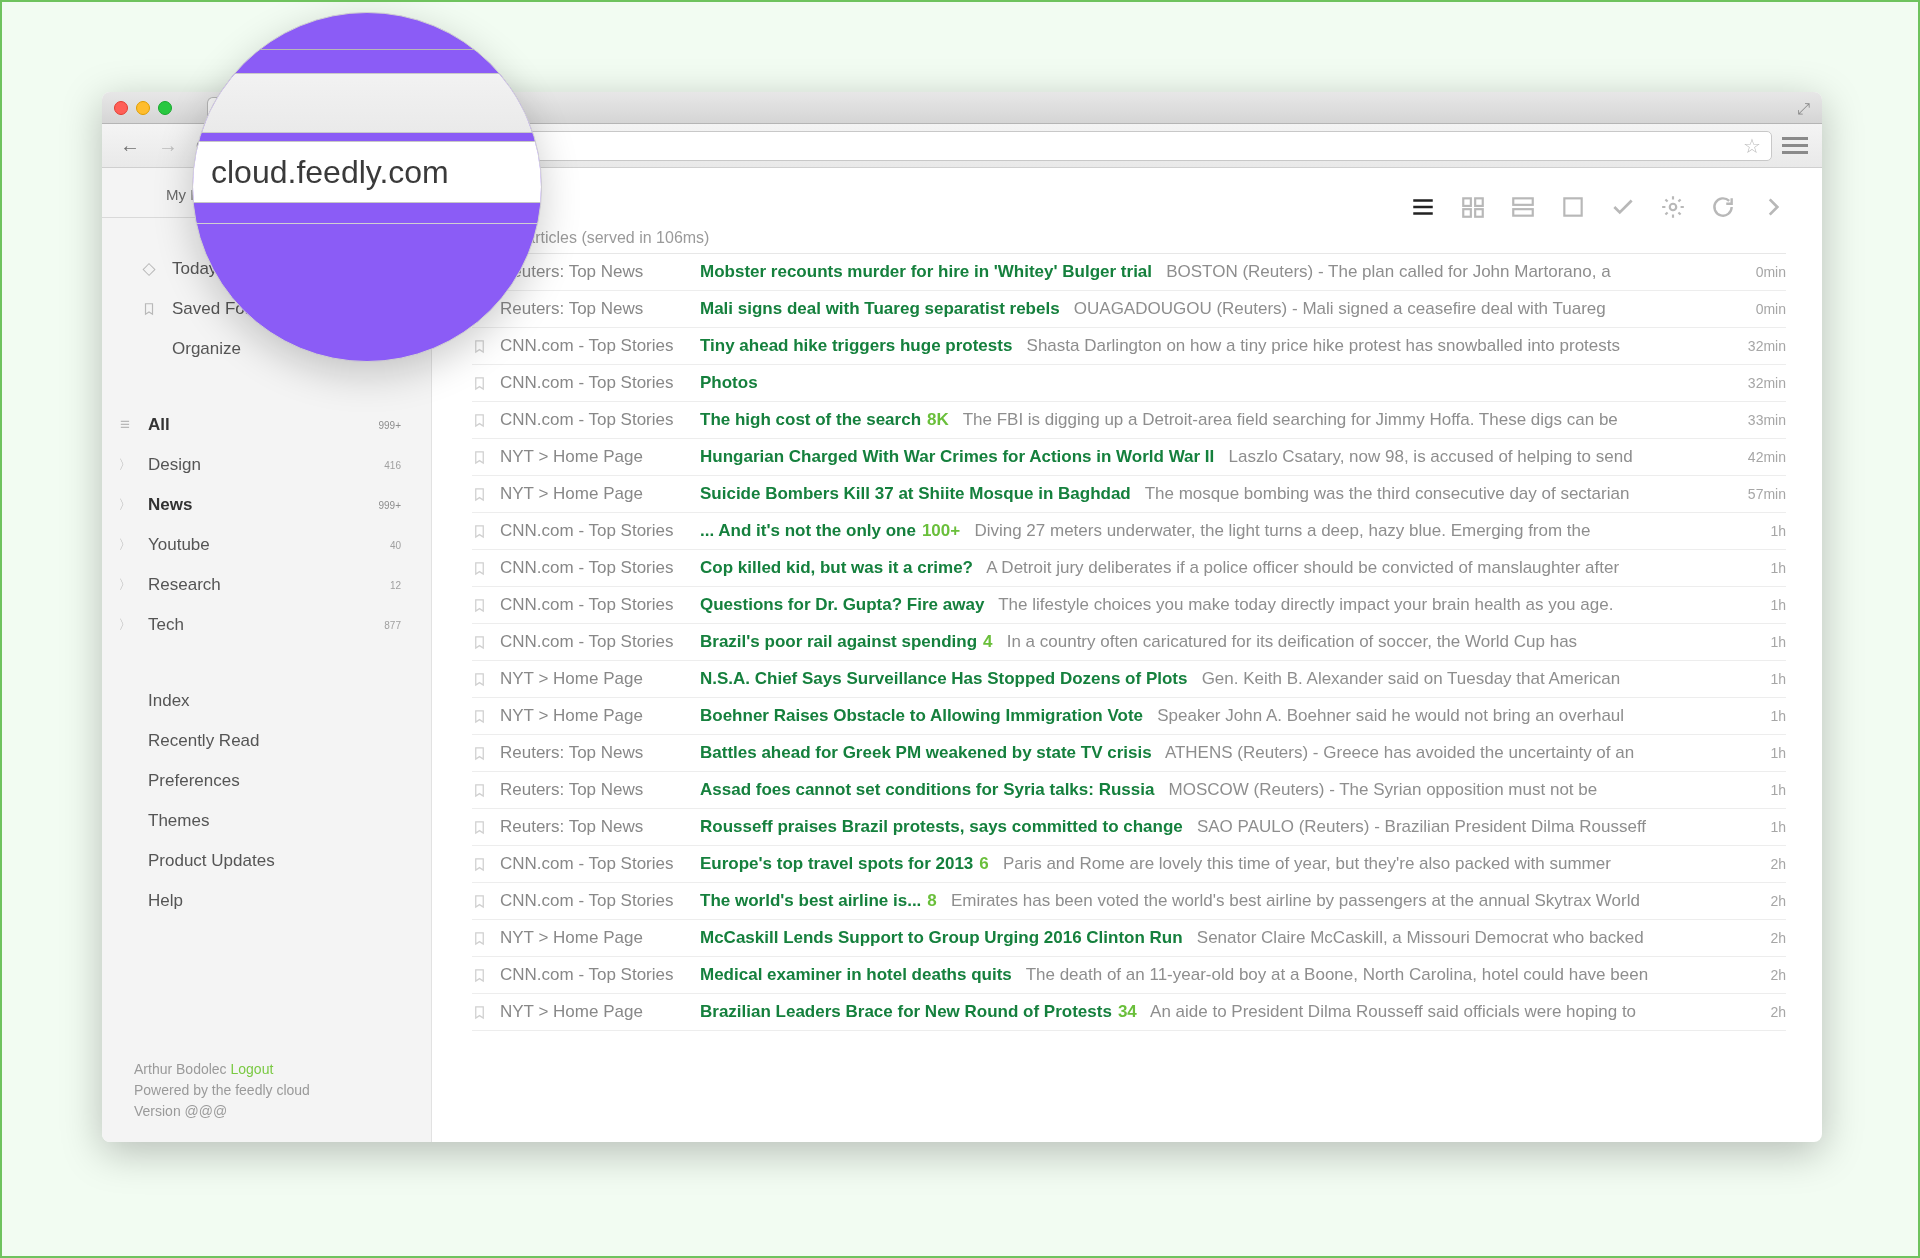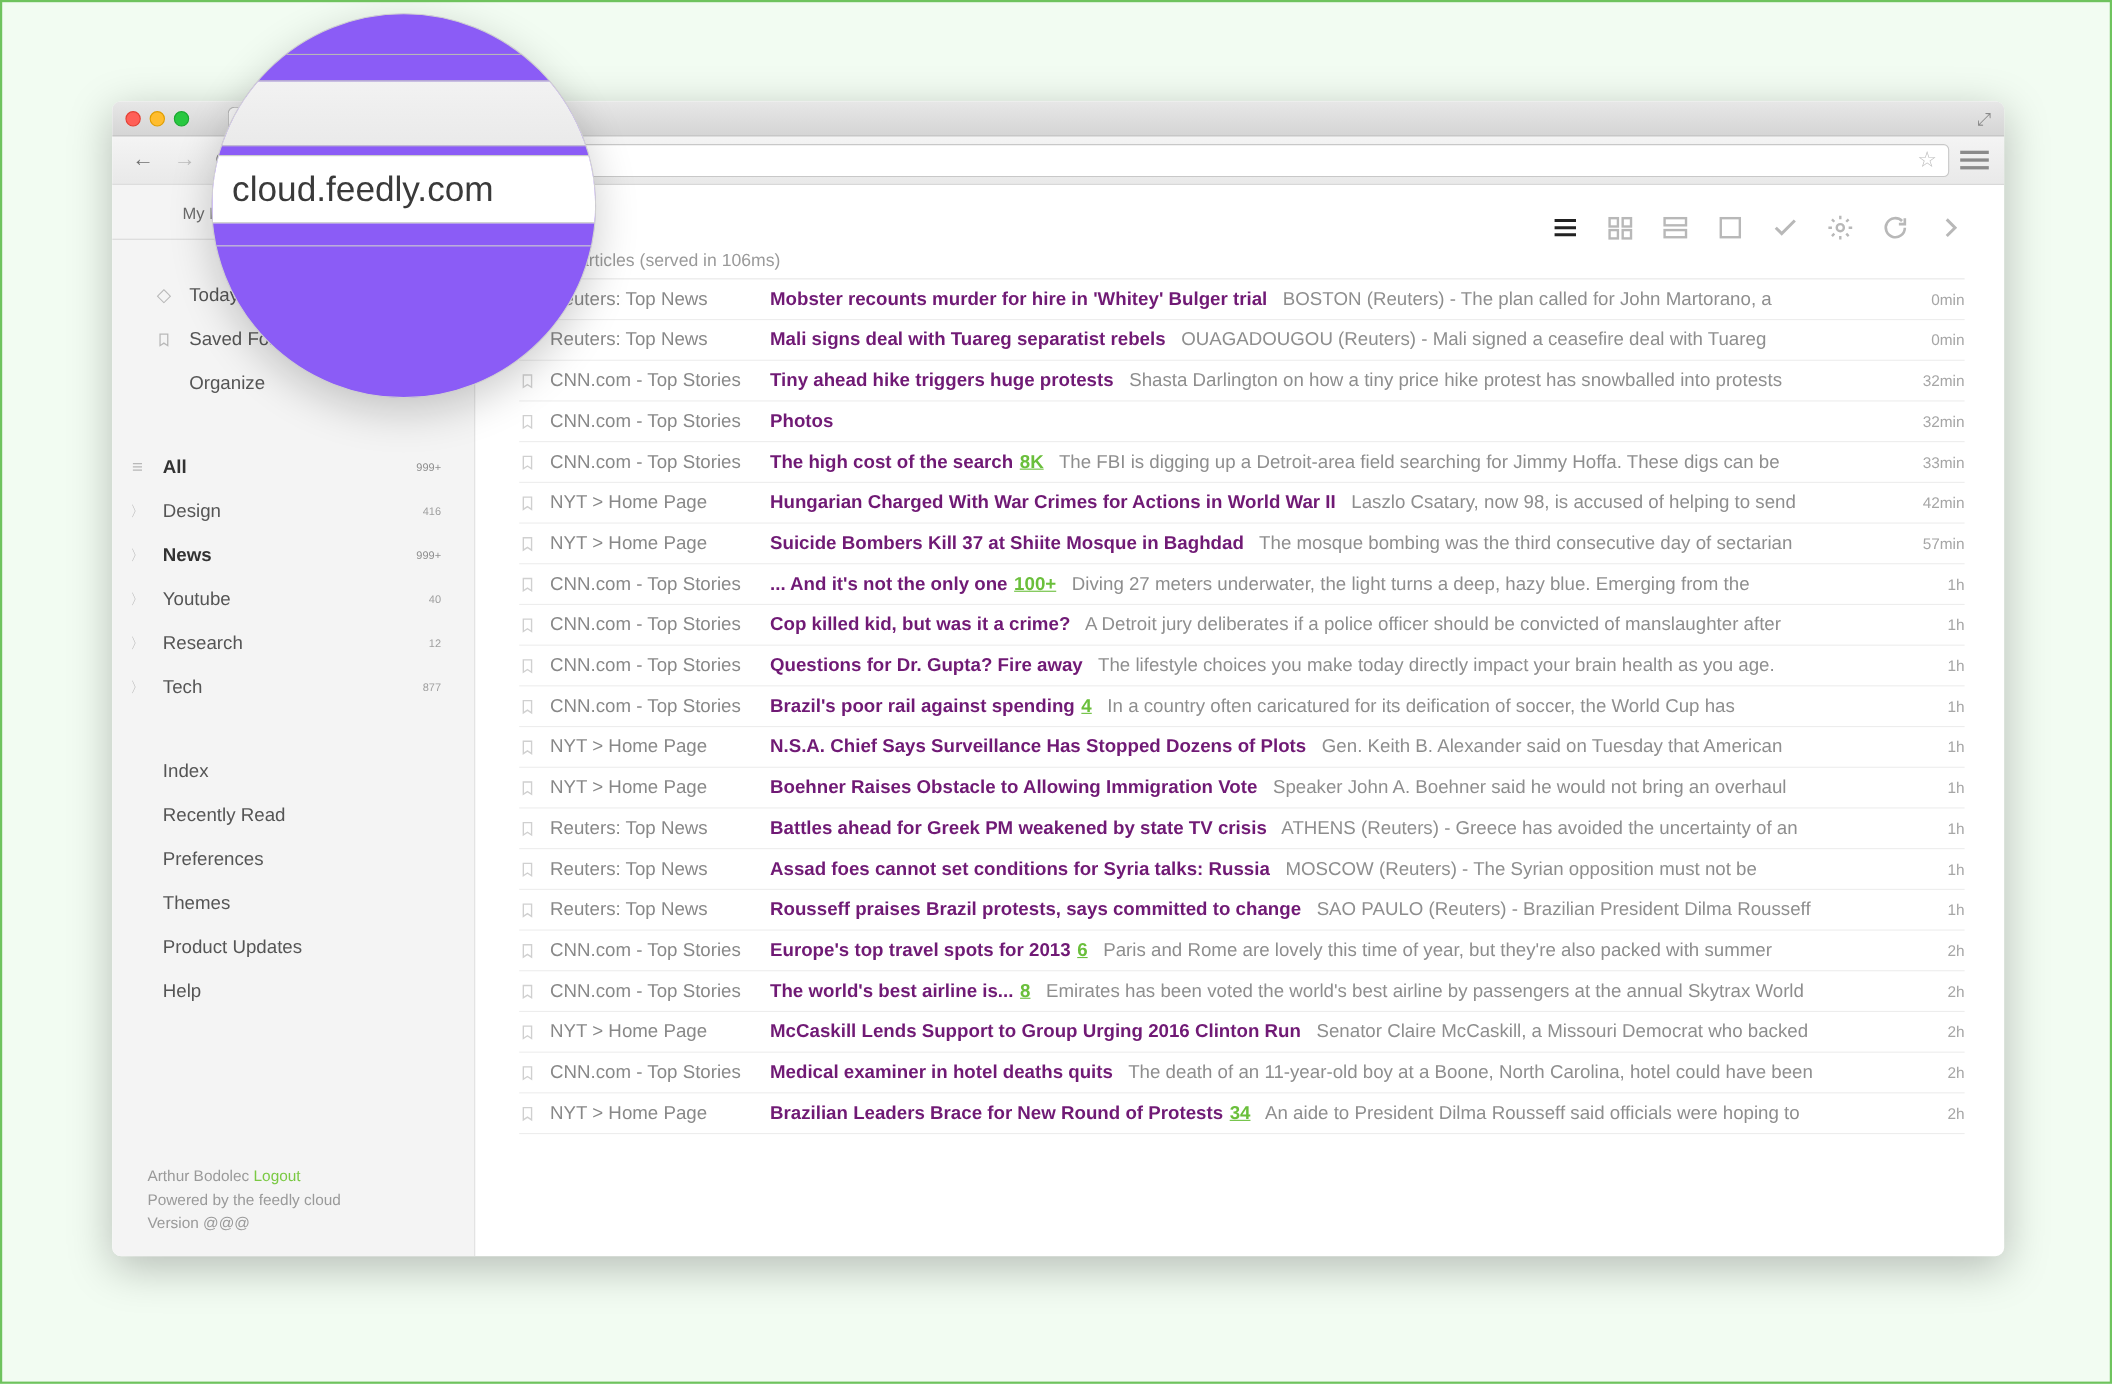--- a/index.html
+++ b/index.html
@@ -116,22 +116,22 @@
   .row {
     display:flex; align-items:center;
     border-bottom:1px solid #ededed;
     padding: 8px 0 8px 0;
     font-size:17px;
     white-space:nowrap;
   }
   .row .bm { color:#d9d9d9; width:28px; font-size:17px; }
   .row .src { width: 200px; color:#888; }
   .row .body { flex:1; overflow:hidden; text-overflow:ellipsis; color:#8e8e8e; }
-  .row .body .t { color:#701a75; font-weight:700; }
-  .row .body .cnt { color:#6abf3b; font-weight:700; margin-left:6px;text-decoration:underline; }
+  .row .body .t { color:#15803d; font-weight:700; }
+  .row .body .cnt { color:#6abf3b; font-weight:700; margin-left:6px; }
   .row .time { width:56px; text-align:right; color:#a6a6a6; font-size:14px; }
 
   .hr-top { border-top:1px solid #e7e7e7; margin-top:6px; }
 
   
   .magnifier {
     position:absolute;
     left: 190px;
     top: 10px;
     width: 350px;

